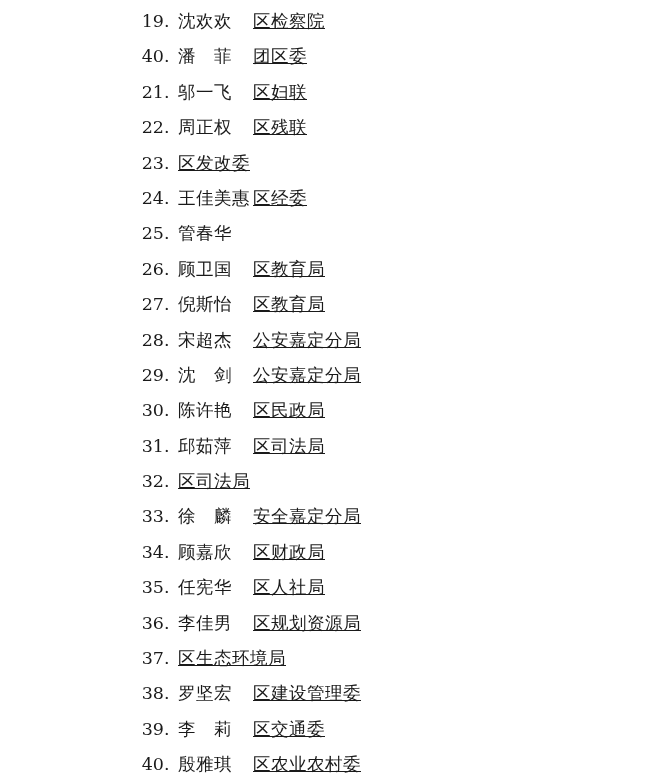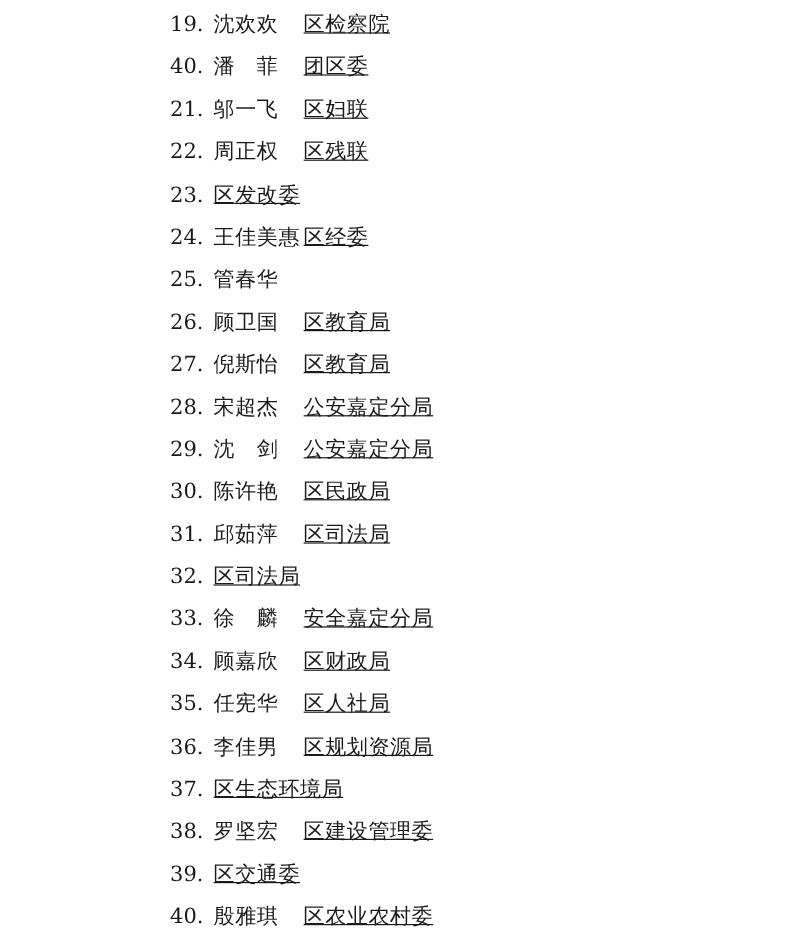--- a/index.html
+++ b/index.html
@@ -175,20 +175,21 @@
       </li>
       <li class="entry">
         <span class="entry-num">38</span>
         <span class="entry-dot">.</span>
         <span class="entry-name">罗坚宏</span>
         <span class="entry-org">区建设管理委</span>
       </li>
       <li class="entry">
         <span class="entry-num">39</span>
         <span class="entry-dot">.</span>
+        <span class="entry-name">李　莉</span>
         <span class="entry-org">区交通委</span>
       </li>
       <li class="entry">
         <span class="entry-num">40</span>
         <span class="entry-dot">.</span>
         <span class="entry-name">殷雅琪</span>
         <span class="entry-org">区农业农村委</span>
       </li>
     </ul>
 </div>

